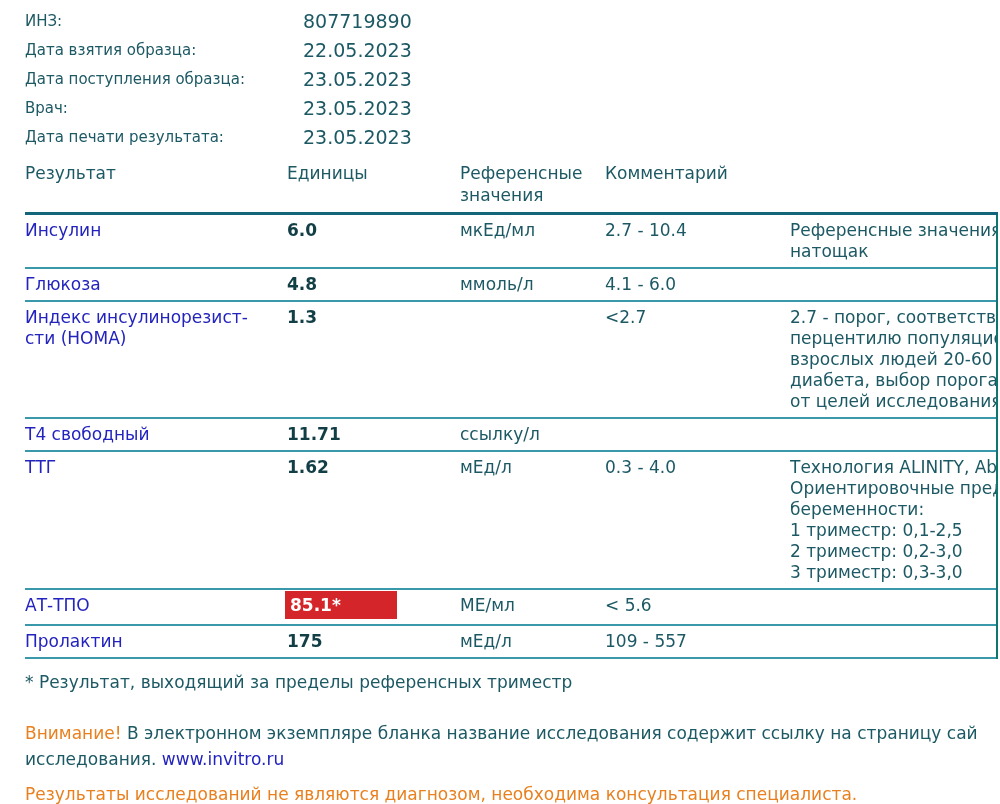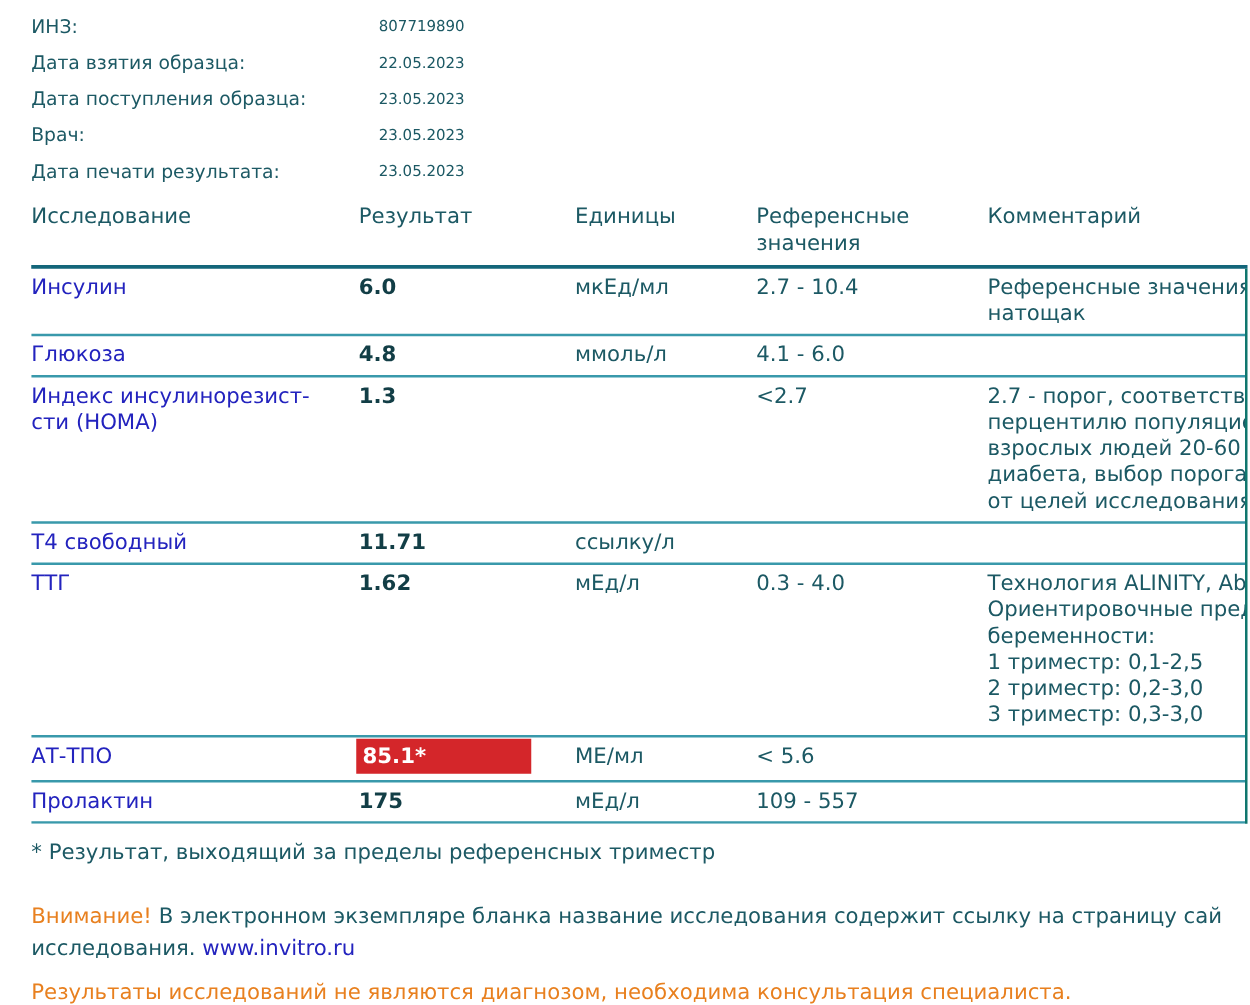--- a/index.html
+++ b/index.html
@@ -8,42 +8,42 @@
     font-family: "DejaVu Sans", "Liberation Sans", sans-serif;
     font-size: 17px;
     color: var(--teal, #1C5964);
     padding-top: 7px;
   }
 
   
   .meta { margin-left: 25px; }
   .meta-row { display: flex; line-height: 29px; }
   .meta-label { width: 278px; font-size: 15px; }
-  .meta-value { font-size: 12px; }
+  .meta-value { font-size: 19px; }
 
   
   .table { margin-left: 25px; margin-top: 10px; width: 973px; }
   .trow, .thead {
     display: grid;
     grid-template-columns: 262px 173px 145px 185px 1fr;
   }
   .thead { padding-bottom: 6px; border-bottom: 3px solid #13667A; line-height: 22px; }
   .thead .cell { padding-right: 14px; }
   .tbody { border-right: 2px solid #0f766e; overflow: hidden; }
   .trow { border-bottom: 2px solid #3999AB; padding: 5px 0 5px 0; line-height: 21px; }
   .cell { padding-right: 10px; }
   .cell.name a { color: var(--blue, #2323BE); text-decoration: none; }
   .cell.result { font-weight: bold; color: var(--teal-dark, #123E46); }
   .cell.comment { padding-right: 0; }
   .cell.comment .cline { white-space: nowrap; }
   .flagged {
     display: inline-block;
     background: var(--red, #D4262A);
     color: #ffffff;
-    width: 140px;
+    width: 112px;
     margin: -5px 0 0 -2px;
     padding: 4px 0 3px 5px;
   }
 
   
   .footnote { margin: 13px 0 0 25px; }
   .notice { margin: 31px 0 0 25px; white-space: nowrap; }
   .notice .attn { color: var(--orange, #E8801F); }
   .notice2 { margin: 2px 0 0 25px; line-height: 28px; }
   .notice2 a { color: var(--blue, #2323BE); text-decoration: none; }
@@ -74,21 +74,20 @@
   </div>
 
   <div class="meta-row">
     <div class="meta-label">Дата печати результата:</div>
     <div class="meta-value">23.05.2023</div>
   </div>
 </div>
 
 <div class="table">
   <div class="thead">
-  <div class="cell">Исследование</div>
 
   <div class="cell">Результат</div>
 
   <div class="cell">Единицы</div>
 
   <div class="cell">Референсные значения</div>
 
   <div class="cell">Комментарий</div>
 </div>
   <div class="tbody">

